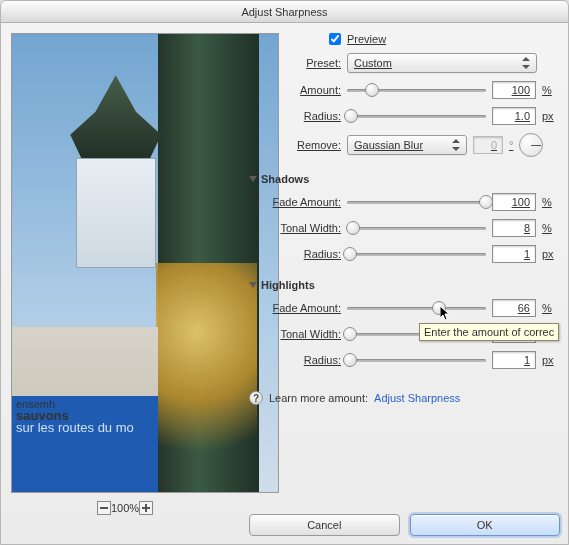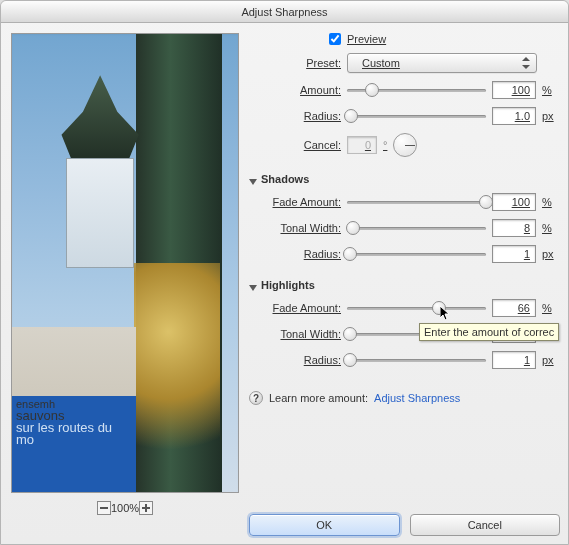--- a/index.html
+++ b/index.html
@@ -1,54 +1,54 @@
 <!DOCTYPE html>
 <html><head>
 <meta charset="utf-8">
 <style>
 * { box-sizing: border-box; margin: 0; padding: 0; font-family: "Lucida Grande", Arial, sans-serif; font-size: 11px; color: #333; }
 body { background: #e8e8e8; width: 569px; height: 545px; overflow: hidden; }
 .window { width: 569px; height: 545px; background: linear-gradient(#f4f4f4,#ececec); border: 1px solid #b5b5b5; border-radius: 6px 6px 0 0; box-shadow: 0 2px 8px rgba(0,0,0,.2); }
 .titlebar { height: 22px; background: linear-gradient(#fdfdfd,#d9d9d9); border-bottom: 1px solid #b0b0b0; border-radius: 6px 6px 0 0; text-align: center; line-height: 22px; font-size: 12px; color: #3a3a3a; position: relative; }
 .layout { display: flex; padding: 10px 8px 8px 10px; gap: 10px; height: calc(100% - 22px); }
 .left { width: 228px; display: flex; flex-direction: column; }
-.preview-frame { width: 228px; height: 460px; background: #fff; border: 1px solid #9a9a9a; box-shadow: inset 0 1px 2px rgba(0,0,0,.2); display:flex; align-items:flex-end; justify-content:center; overflow:hidden; }
+.preview-frame { width: 268px; height: 460px; background: #fff; border: 1px solid #9a9a9a; box-shadow: inset 0 1px 2px rgba(0,0,0,.2); display:flex; align-items:flex-end; justify-content:center; overflow:hidden; }
 .preview-img { width:100%; height:100%; background:
   linear-gradient(180deg, rgba(90,150,200,.85) 0%, rgba(130,175,215,.85) 35%, rgba(160,195,225,.85) 60%, rgba(200,215,230,.85) 100%);
   position:relative; }
 .lamp-pole { position:absolute; left:55%; top:0; width:38%; height:100%; background: linear-gradient(90deg,#26342a 0%, #3a5a44 40%, #203027 100%); }
 .lamp-gold { position:absolute; left:54%; top:50%; width:38%; height:50%; background: radial-gradient(circle at 40% 30%, #e4c76a 0%, #b18a2e 40%, transparent 70%); opacity:.95; mix-blend-mode: normal;}
 .lamp-glass { position:absolute; left:24%; top:27%; width:30%; height:24%; background: linear-gradient(180deg,#e8eef3,#cdd9e2); border:1px solid #96a3ab; }
 .lamp-top { position:absolute; left:20%; top:9%; width:38%; height:20%; background: linear-gradient(180deg,#475e4a,#1e2b22); clip-path: polygon(20% 100%,80% 100%,95% 65%,70% 40%,50% 0%,30% 40%,5% 65%); }
 .building { position:absolute; left:0; top:64%; width:55%; height:26%; background: linear-gradient(180deg,#d7d3c9,#c8c2b4); }
 .banner { position:absolute; left:0; top:79%; width:55%; height:21%; background:#1f5bb0; color:#fff; padding:2px 4px; font-size:10px; line-height:12px; overflow:hidden; }
 .banner .l1{font-size:11px;}
-.banner .l2{font-weight:normal;font-size:13px;}
+.banner .l2{font-weight:bold;font-size:13px;}
 .banner .l3{font-size:13px;color:#cfe0f3;}
 .zoom-row { display:flex; justify-content:center; align-items:center; padding: 8px 2px 0; }
 .zoom-btn { width:14px; height:14px; border:1px solid #888; background:#f4f4f4; position:relative; display:inline-flex; align-items:center; justify-content:center; }
 .zoom-btn::before{content:""; position:absolute; width:8px; height:2px; background:#555;}
 .zoom-btn.plus::after{content:""; position:absolute; height:8px; width:2px; background:#555;}
 .right { flex:1; display:flex; flex-direction:column; gap:8px; }
 .row { display:flex; align-items:center; gap:6px;text-decoration:underline; }
 .ck { width:12px;height:12px; }
 .preview-ck { margin-left: 80px; }
 .ctl-label { width:92px; text-align:right; color:#333; }
-.select { flex:1; height:20px; background:linear-gradient(#fdfdfd,#e3e3e3); border:1px solid #999; border-radius:3px; display:flex; align-items:center; padding:0 14px; position:relative; box-shadow: inset 0 1px 0 #fff, 0 1px 0 rgba(0,0,0,.05);}
+.select { flex:1; height:20px; background:linear-gradient(#fdfdfd,#e3e3e3); border:1px solid #999; border-radius:3px; display:flex; align-items:center; padding:0 6px; position:relative; box-shadow: inset 0 1px 0 #fff, 0 1px 0 rgba(0,0,0,.05);}
 .select.small{ flex:0 0 130px; }
 .select .arrows{ position:absolute; right:4px; top:3px; width:12px; height:12px; }
 .select .arrows::before{content:"";position:absolute;left:2px;top:0;border-left:4px solid transparent;border-right:4px solid transparent;border-bottom:4px solid #555;}
 .select .arrows::after{content:"";position:absolute;left:2px;bottom:0;border-left:4px solid transparent;border-right:4px solid transparent;border-top:4px solid #555;}
 .slider { flex:1; height:16px; position:relative; }
 .slider .track{ position:absolute; left:0; right:0; top:7px; height:3px; background:#b9b9b9; border-radius:2px; box-shadow: inset 0 1px 1px rgba(0,0,0,.25);}
 .slider .thumb{ position:absolute; top:1px; width:14px; height:14px; background:radial-gradient(circle at 35% 30%,#fff,#d6d6d6); border:1px solid #8b8b8b; border-radius:50%; transform:translateX(-7px);}
 .numfield { width:44px; height:18px; background:#fff; border:1px solid #8f8f8f; box-shadow: inset 0 1px 2px rgba(0,0,0,.2); text-align:right; padding:1px 5px; }
 .numfield.narrow{ width:30px; }
 .unit { width:18px; text-align:left; color:#333; }
-.disclosure{ display:flex; align-items:flex-end; gap:4px; font-weight:bold; color:#3a3a3a; margin-top:8px;}
+.disclosure{ display:flex; align-items:center; gap:4px; font-weight:bold; color:#3a3a3a; margin-top:8px;}
 .disclosure .tri{ width:0;height:0;border-left:4px solid transparent;border-right:4px solid transparent;border-top:6px solid #5a5a5a; }
 .angle-dial { width:24px;height:24px;border:1px solid #9a9a9a;border-radius:50%;background:radial-gradient(circle at 35% 30%,#fff,#dedede); position:relative; }
 .angle-dial::after{content:"";position:absolute;left:11px;top:11px;width:10px;height:1px;background:#555;}
 .deg { color:#888; }
 .numfield.disabled{ background:#efefef; color:#aaa; border-color:#bcbcbc; }
 .learn { display:flex; align-items:center; gap:6px; margin-top:14px;}
 .qicon{ width:14px;height:14px;border-radius:50%;background:radial-gradient(circle at 35% 30%,#fff,#c7c7c7);border:1px solid #9a9a9a;display:flex;align-items:center;justify-content:center;font-size:10px;color:#444;font-weight:bold;}
 .link{ color:#2a63c9; }
 .buttons{ margin-top:auto; display:flex; gap:10px; padding-top:10px;}
 .btn{ flex:1; height:22px; background:linear-gradient(#fdfdfd,#e1e1e1); border:1px solid #9a9a9a; border-radius:4px; box-shadow: 0 1px 0 #fff inset; display:flex;align-items:center;justify-content:center;}
@@ -120,21 +120,25 @@
         <span class="ctl-label">Radius:</span>
         <div class="slider">
           <div class="track"></div>
             <div class="thumb" style="left: 3%;"></div>
         </div>
         <input class="numfield" value="1.0" style="">
         <span class="unit">px</span>
       </div>
 
       <div class="row remove-row">
-        <span class="ctl-label">Cancel:</span>
+        <span class="ctl-label">Remove:</span>
+        <div class="select small">
+          <span>Gaussian Blur</span>
+          <span class="arrows"></span>
+        </div>
         <input class="numfield narrow disabled" disabled="" value="0" style="">
         <span class="deg">°</span>
         <span class="angle-dial"></span>
       </div>
 
       <div class="disclosure">
         <span class="tri"></span>
         <span>Shadows</span>
       </div>
 
@@ -209,23 +213,23 @@
         <span class="unit">px</span>
       </div>
 
       <div class="learn">
         <span class="qicon">?</span>
         <span>Learn more amount:</span>
         <span class="link">Adjust Sharpness</span>
       </div>
 
       <div class="buttons">
+        <div class="btn">
+            <span>Cancel</span>
+          </div>
         <div class="btn default">
             <span>OK</span>
-          </div>
-        <div class="btn">
-            <span>Cancel</span>
           </div>
       </div>
 
     </div>
   </div>
 </div>
 
 </body></html>

